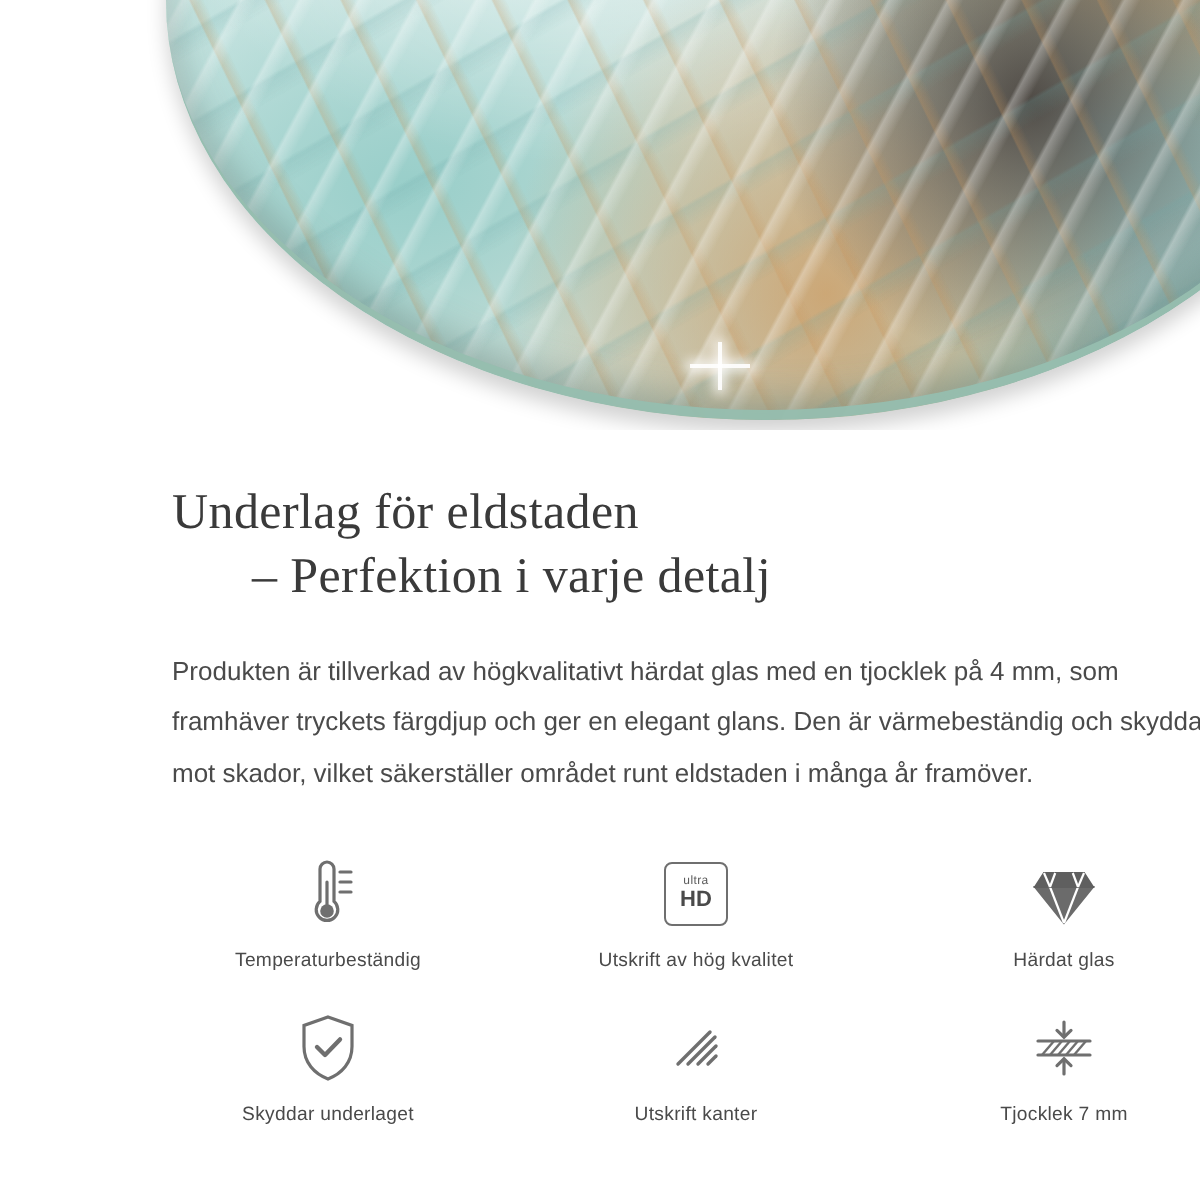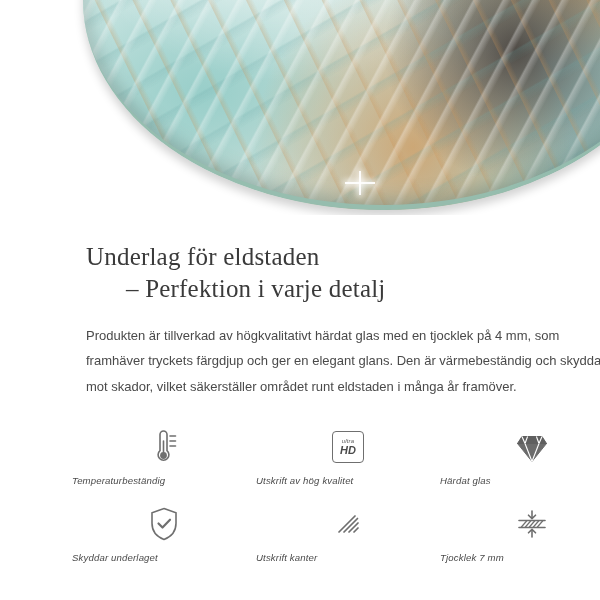--- a/index.html
+++ b/index.html
@@ -125,21 +125,21 @@
 
   
   .features {
     margin-top: 26px;
     padding: 0 24px;
     display: grid;
     grid-template-columns: repeat(3, 1fr);
     grid-row-gap: 16px;
   }
   .feature {
-    font-style: italic;
+    text-align: center;
   }
   .feature-icon {
     height: 44px;
     display: flex;
     align-items: center;
     justify-content: center;
   }
   .feature-label {
     margin-top: 6px;
     font-size: 9.6px;

